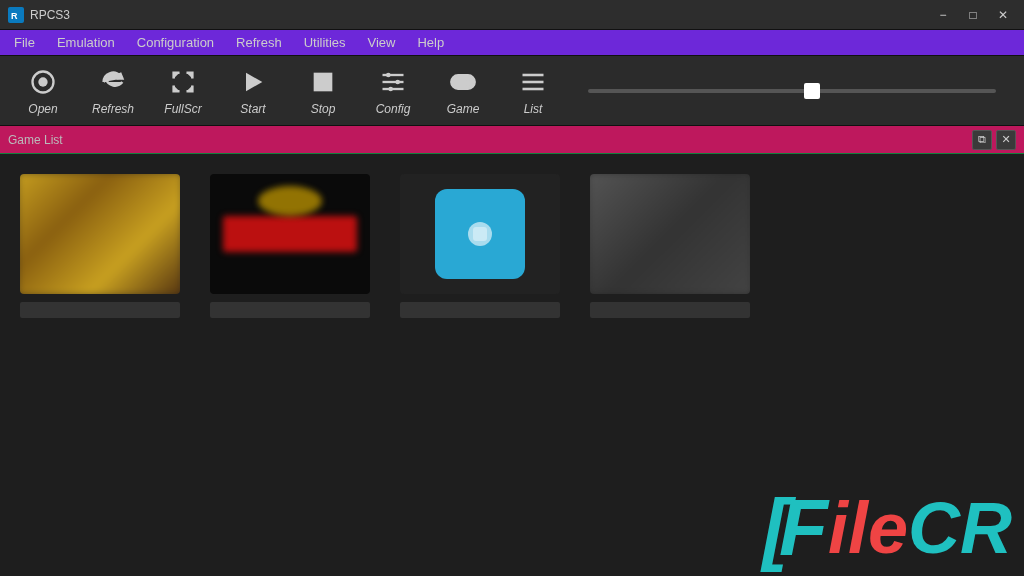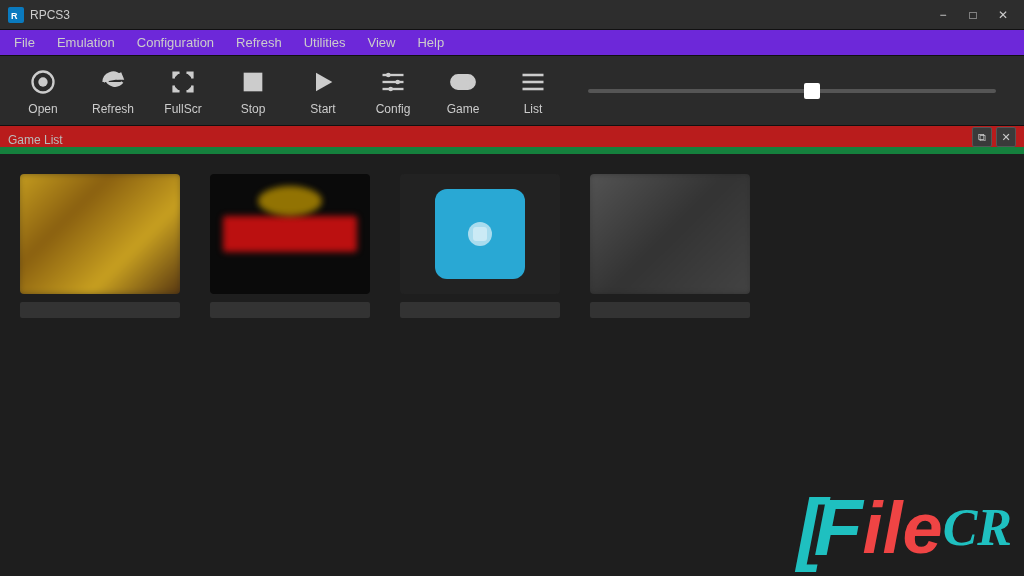--- a/index.html
+++ b/index.html
@@ -86,20 +86,21 @@
       justify-content: center;
       width: 70px;
       height: 62px;
       cursor: pointer;
       border-radius: 4px;
       color: #ccc;
       font-size: 12px;
       gap: 4px;
       background: transparent;
       border: none;
+      font-style: italic;
     }
     .tool-icon {
       width: 32px; height: 32px;
       display: flex; align-items: center; justify-content: center;
     }
 
     
     .tool-icon svg { width: 28px; height: 28px; fill: #ccc; }
 
     
@@ -130,26 +131,26 @@
     }
 
     
     #game-list-panel {
       display: flex;
       flex-direction: column;
       flex: 1;
     }
     #game-list-header {
       display: flex;
-      align-items: flex-end;
+      align-items: center;
       justify-content: space-between;
-      background: #b91c1c;
+      background: #be185d;
       height: 28px;
       padding: 0 8px;
-      border-bottom: 7px solid #15803d;
+      border-bottom: 1px solid #15803d;
       font-size: 12px;
       color: #bbb;
     }
     #game-list-header-btns {
       display: flex; gap: 4px;
     }
     .panel-btn {
       width: 20px; height: 20px;
       background: #3a3a3a;
       border: 1px solid #555;
@@ -291,33 +292,33 @@
         <polyline points="20,15 20,20 15,20"></polyline>
         <polyline points="9,20 4,20 4,15"></polyline>
       </svg>
     </div>
     <span>FullScr</span>
   </button>
 
   <button class="tool-btn">
     <div class="tool-icon">
       <svg viewBox="0 0 24 24">
+          <polygon points="6,4 20,12 6,20" fill="#ccc"></polygon>
+        </svg>
+    </div>
+    <span>Start</span>
+  </button>
+
+  <button class="tool-btn">
+    <div class="tool-icon">
+      <svg viewBox="0 0 24 24">
           <rect x="4" y="4" width="16" height="16" fill="#ccc"></rect>
         </svg>
     </div>
     <span>Stop</span>
-  </button>
-
-  <button class="tool-btn">
-    <div class="tool-icon">
-      <svg viewBox="0 0 24 24">
-          <polygon points="6,4 20,12 6,20" fill="#ccc"></polygon>
-        </svg>
-    </div>
-    <span>Start</span>
   </button>
 
   <button class="tool-btn">
     <div class="tool-icon">
       <svg viewBox="0 0 24 24" fill="none" stroke="#ccc" stroke-width="2">
         <line x1="3" y1="6" x2="21" y2="6"></line>
         <line x1="3" y1="12" x2="21" y2="12"></line>
         <line x1="3" y1="18" x2="21" y2="18"></line>
         <circle cx="8" cy="6" r="2" fill="#ccc" stroke="none"></circle>
         <circle cx="16" cy="12" r="2" fill="#ccc" stroke="none"></circle>
@@ -410,15 +411,15 @@
     </div>
 
   </div>
 </div>
 
 <div id="watermark" style="position:fixed; bottom:0; right:0; display:flex; align-items:center; padding: 8px 12px; pointer-events:none;">
   <div class="watermark-logo">
     <span style="font-size:80px; color:#1fc0c0; font-weight:900; font-style:italic; line-height:1; font-family:Arial,sans-serif;">[</span>
     <span style="font-size:80px; color:#1fc0c0; font-weight:900; font-style:italic; line-height:1; font-family:Arial,sans-serif; margin-left:-10px;">F</span>
     <span style="font-size:72px; color:#ef4444; font-weight:900; font-style:italic; line-height:1; font-family:Arial,sans-serif;">ile</span>
-    <span style="font-size:52px; color:#1fc0c0; font-weight:900; font-style:italic; line-height:1; font-family:Liberation Serif, serif;">CR</span>
+    <span style="font-size:72px; color:#1fc0c0; font-weight:900; font-style:italic; line-height:1; font-family:Liberation Sans, sans-serif;">CR</span>
   </div>
 </div>
 
 </body></html>

